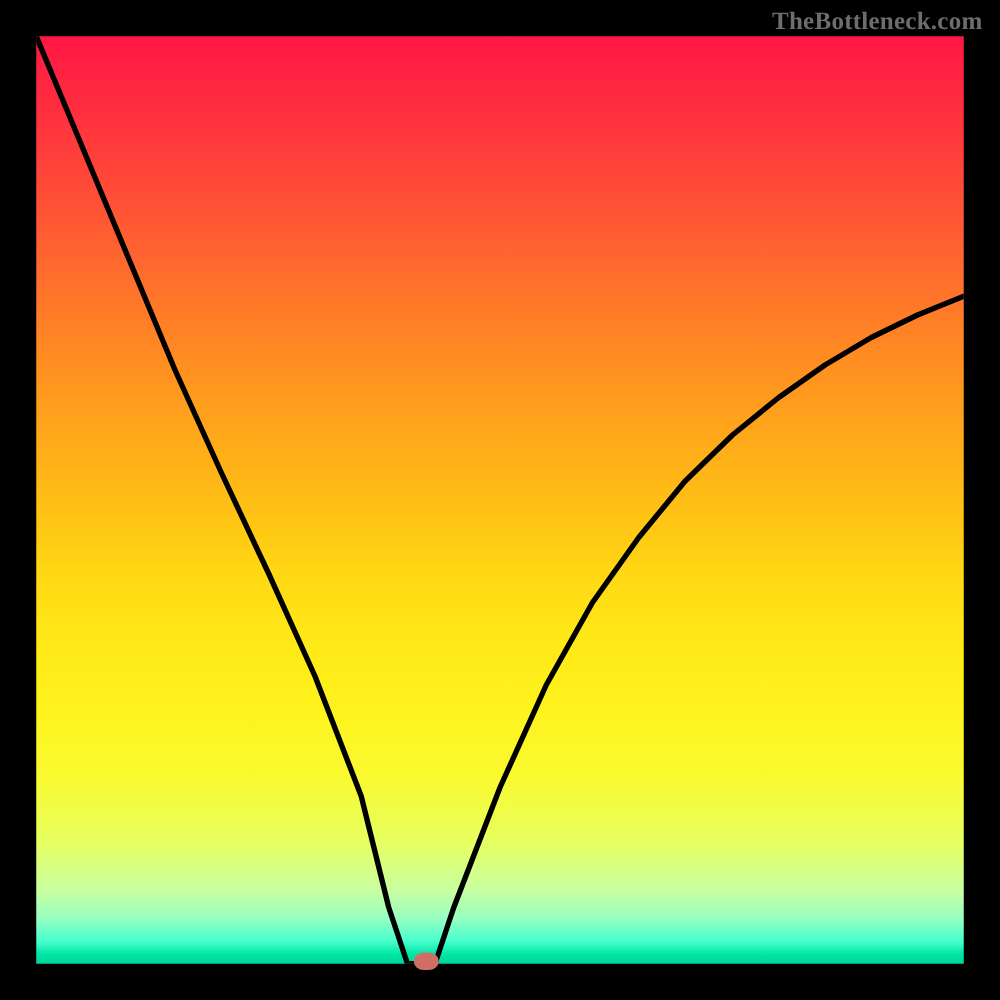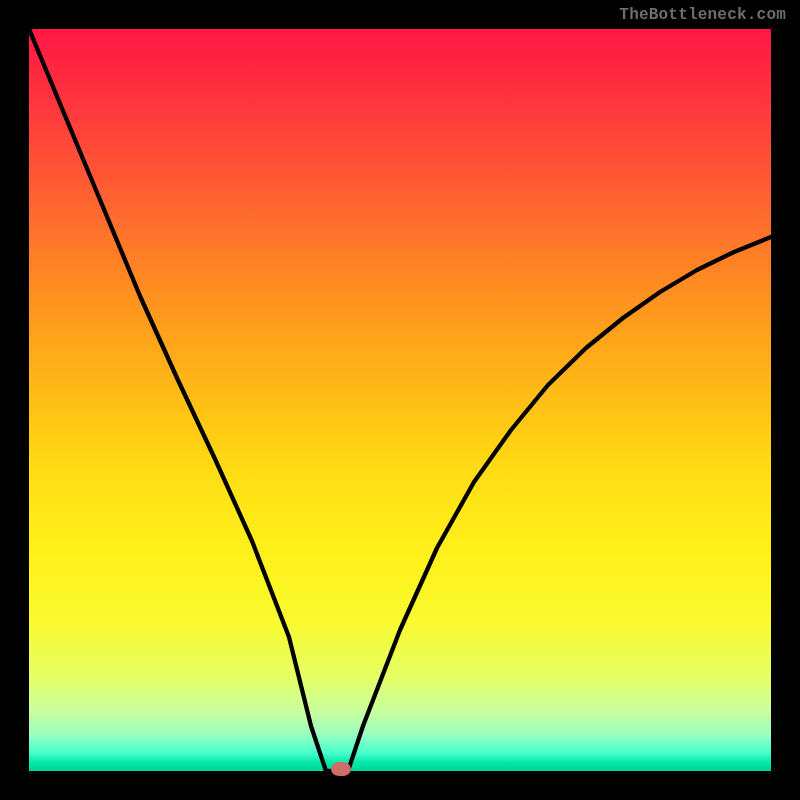--- a/index.html
+++ b/index.html
@@ -42,22 +42,22 @@
       #9affc0 95%,
       #4affce 97.5%,
       #00e6a4 99%,
       #00d69a 100%
     );
   }
   .watermark {
     position: absolute;
     top: 6px;
     right: 14px;
-    font-family: Liberation Mono, monospace;
-    font-size: 16px;
+    font-family: Liberation Serif, serif;
+    font-size: 20px;
     font-weight: 600;
     color: #6d6d6d;
     letter-spacing: 0.2px;
   }
   svg.curve {
     position: absolute;
     left: 0;
     top: 0;
   }
   .marker {

